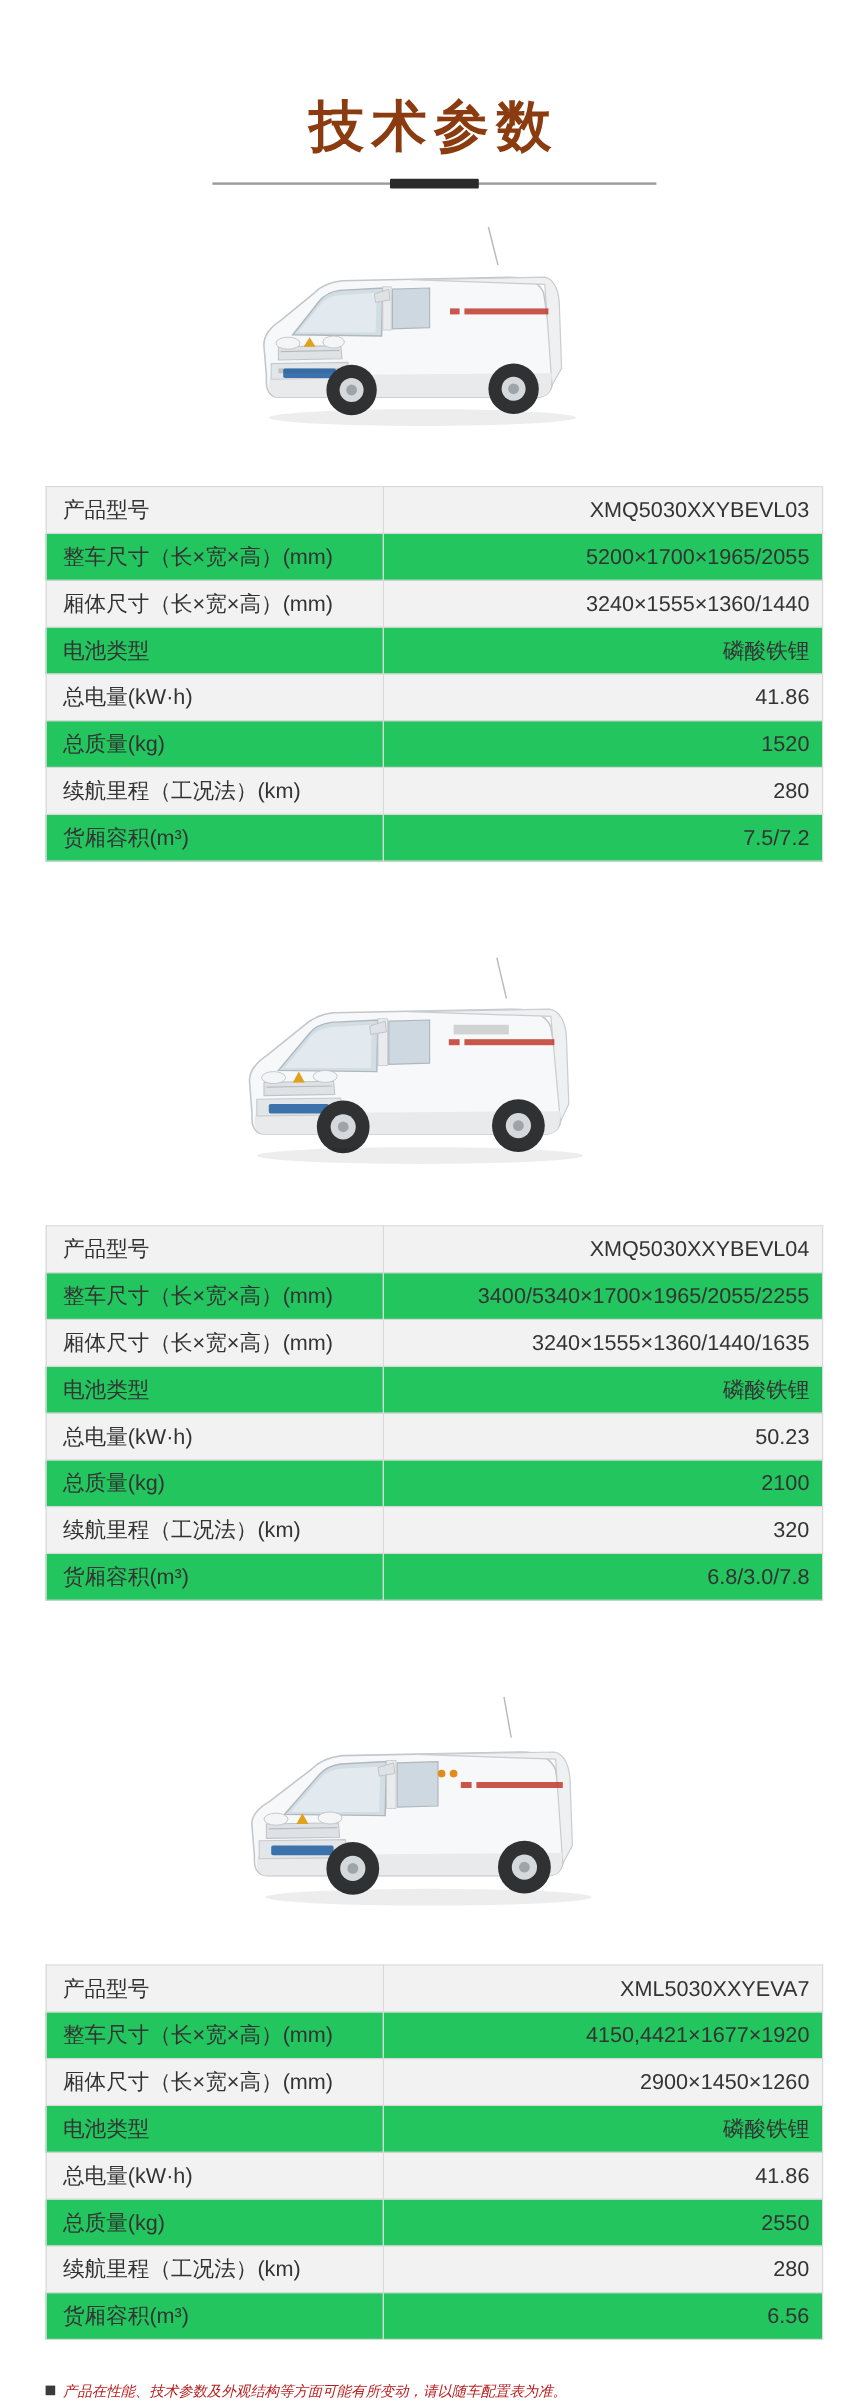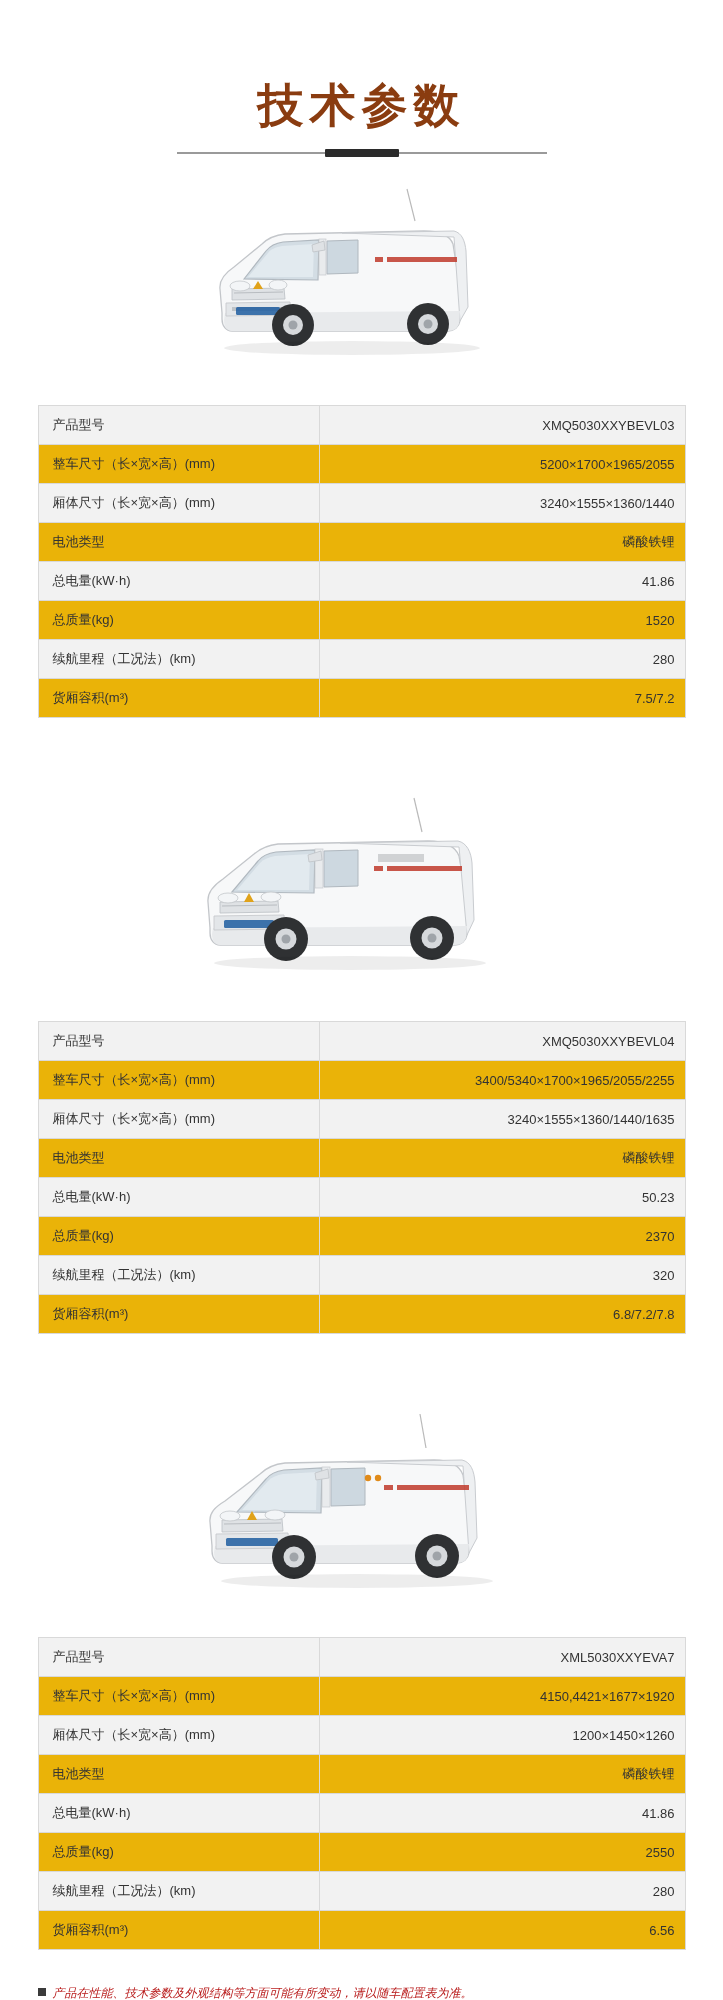--- a/index.html
+++ b/index.html
@@ -70,41 +70,41 @@
   .vehicle-figure.v3 { height: 215px; }
   .van-svg {
     display: block;
     margin: 0 auto;
   }
   
   .spec-table {
     width: 648px;
     margin: 4px auto;
     border-collapse: collapse;
-    font-size: 13px;
+    font-size: 18px;
   }
   .spec-table td {
     border: 1px solid #d9d9d9;
     padding: 7px 10px;
     height: 24px;
     color: #333;
   }
   .spec-table td.label {
     width: 256px;
     text-align: left;
     padding-left: 14px;
   }
   .spec-table td.value {
     text-align: right;
   }
   .spec-table tr.odd td {
     background: #f2f2f2;
   }
   .spec-table tr.even td {
-    background: #eab308;
+    background: #22c55e;
   }
   .block-gap { height: 46px; }
   
   .footnote {
     width: 648px;
     margin: 34px auto 30px auto;
     font-size: 12px;
     color: #b91c1c;
     display: flex;
     align-items: flex-start;
@@ -270,29 +270,29 @@
       <tr class="even">
         <td class="label">电池类型</td>
         <td class="value">磷酸铁锂</td>
       </tr>
       <tr class="odd">
         <td class="label">总电量(kW·h)</td>
         <td class="value">50.23</td>
       </tr>
       <tr class="even">
         <td class="label">总质量(kg)</td>
-        <td class="value">2370</td>
+        <td class="value">2100</td>
       </tr>
       <tr class="odd">
         <td class="label">续航里程（工况法）(km)</td>
         <td class="value">320</td>
       </tr>
       <tr class="even">
         <td class="label">货厢容积(m³)</td>
-        <td class="value">6.8/7.2/7.8</td>
+        <td class="value">6.8/3.0/7.8</td>
       </tr>
     </tbody>
   </table>
 
   <div class="block-gap"></div>
 
   <div class="vehicle-figure v3">
     <svg class="van-svg" width="360" height="195" viewBox="0 0 360 195">
       <line x1="238" y1="6" x2="244" y2="40" stroke="#b9b9b9" stroke-width="1.2"></line>
 
@@ -335,21 +335,21 @@
       <tr class="odd">
         <td class="label">产品型号</td>
         <td class="value">XML5030XXYEVA7</td>
       </tr>
       <tr class="even">
         <td class="label">整车尺寸（长×宽×高）(mm)</td>
         <td class="value">4150,4421×1677×1920</td>
       </tr>
       <tr class="odd">
         <td class="label">厢体尺寸（长×宽×高）(mm)</td>
-        <td class="value">1200×1450×1260</td>
+        <td class="value">2900×1450×1260</td>
       </tr>
       <tr class="even">
         <td class="label">电池类型</td>
         <td class="value">磷酸铁锂</td>
       </tr>
       <tr class="odd">
         <td class="label">总电量(kW·h)</td>
         <td class="value">41.86</td>
       </tr>
       <tr class="even">

